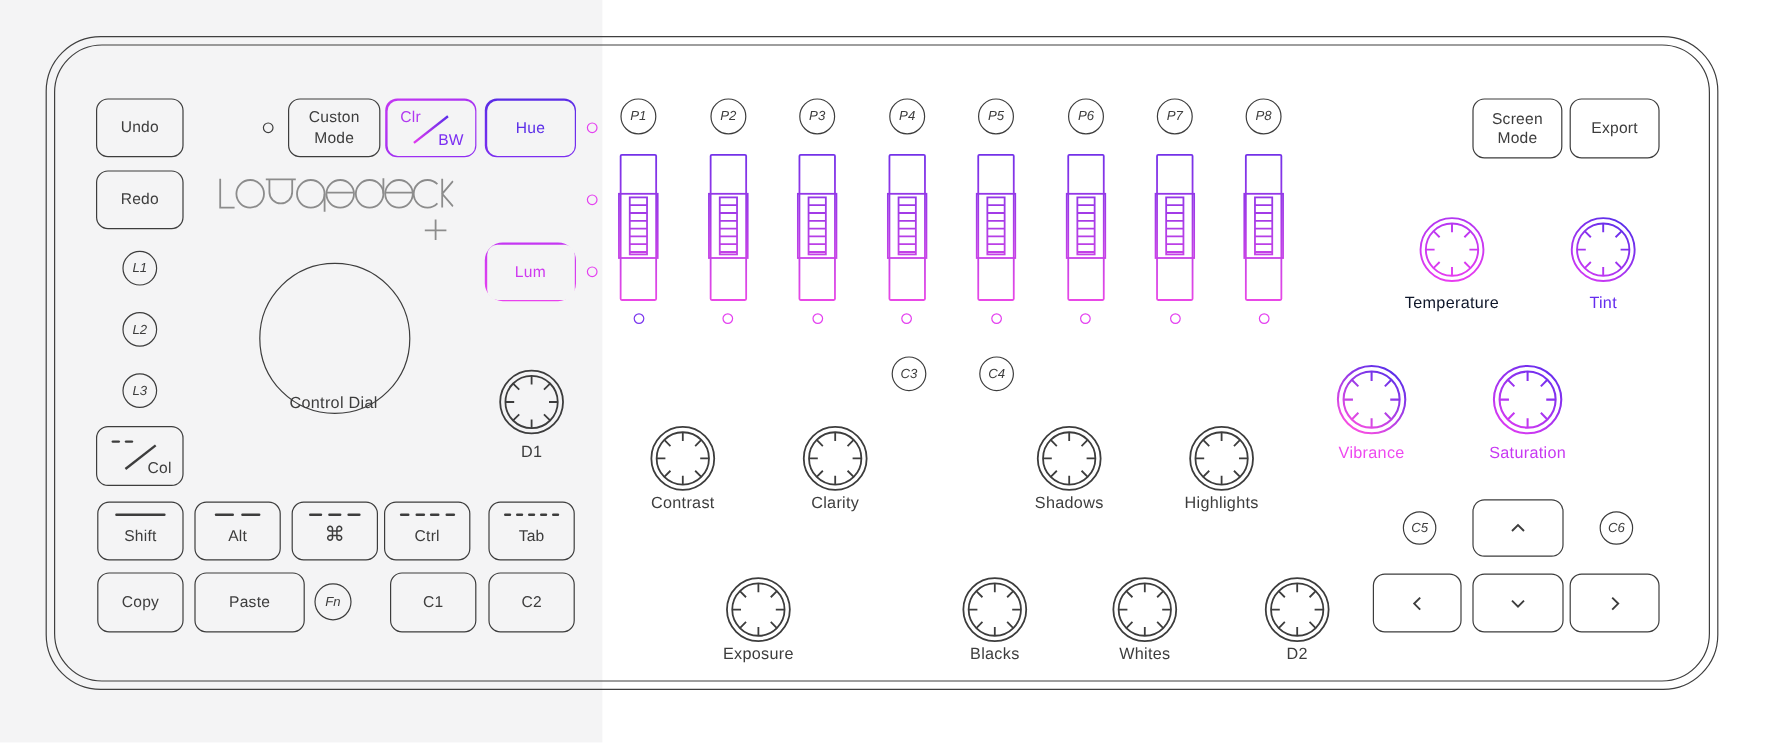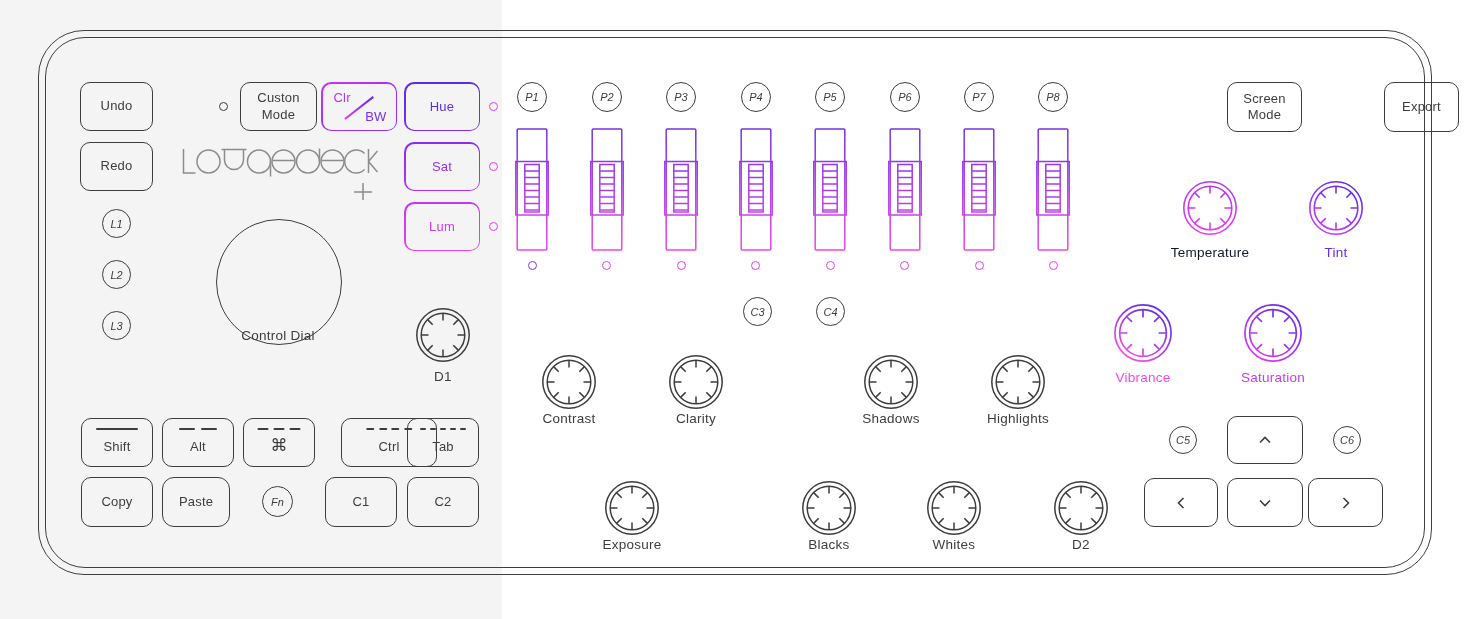--- a/index.html
+++ b/index.html
@@ -95,39 +95,44 @@
   <div class="shell outer"></div>
   <div class="shell inner"></div>
 
   <div class="btn" style="left:80px;top:82px;width:73px;height:49px;">Undo</div>
   <div class="btn" style="left:80px;top:142px;width:73px;height:49px;">Redo</div>
 
   <div class="circ" style="left:102px;top:209px;width:29px;height:29px;">L1</div>
   <div class="circ" style="left:102px;top:260px;width:29px;height:29px;">L2</div>
   <div class="circ" style="left:102px;top:311px;width:29px;height:29px;">L3</div>
 
+  <div class="btn" style="left:80px;top:355px;width:73px;height:50px;">
+    <span class="dashes" style="top:11px;left:12px;gap:4px;">
+        <i style="width:7px;"></i>
+        <i style="width:7px;"></i>
+      </span>
+    <span class="slash dark"></span>
+    <span class="pos-br">Col</span>
+  </div>
 
   <div class="led dark" style="left:219px;top:102px;"></div>
   <div class="btn" style="left:240px;top:82px;width:77px;height:49px;">Custon Mode</div>
 
   <div class="gbtn g-hue" style="left:404px;top:82px;width:76px;height:49px;">
     <span class="gbtn-in t-hue">Hue</span>
   </div>
 
   <div class="gbtn g-clrbw" style="left:321px;top:82px;width:76px;height:49px;">
     <span class="gbtn-in">
       <span class="pos-tl t-clr">Clr</span>
       <span class="slash grad"></span>
       <span class="pos-br t-bw">BW</span>
     </span>
   </div>
-  <div class="gbtn g-sat" style="left:404px;top:142px;width:76px;height:49px;">
-    <span class="gbtn-in t-sat">Sat</span>
-  </div>
-  <div class="gbtn g-lum" style="left:404px;top:202px;width:76px;height:49px;">
+  <div class="gbtn g-lum" style="left:404px;top:202px;width:76px;height:49px;border-radius:15px;">
     <span class="gbtn-in t-lum">Lum</span>
   </div>
   <div class="led" style="left:489px;top:102px;"></div>
   <div class="led" style="left:489px;top:162px;"></div>
   <div class="led" style="left:489px;top:222px;"></div>
 
   <svg style="position:absolute;left:182px;top:148px;" width="196" height="52" viewBox="0 0 196 52" role="img" aria-label="LOUPEDECK">
     <g fill="none" stroke="#8c8c8c" stroke-width="1.5">
       <path d="M1.5 1V25H13.5"></path>
       <circle cx="26.5" cy="13.5" r="11.5"></circle>
@@ -168,42 +173,42 @@
     <span class="key-label">Alt</span>
   </div>
   <div class="btn" style="left:243px;top:418px;width:72px;height:49px;font-size:17px;">
     <span class="dashes ridge" style="gap:5px;">
         <i style="width:11px;"></i>
         <i style="width:11px;"></i>
         <i style="width:11px;"></i>
       </span>
     <span class="key-label" style="padding-top:6px;">⌘</span>
   </div>
-  <div class="btn" style="left:341px;top:418px;width:96px;height:49px;">
+  <div class="btn" style="left:320px;top:418px;width:72px;height:49px;">
     <span class="dashes ridge" style="gap:4.5px;">
         <i style="width:8px;"></i>
         <i style="width:8px;"></i>
         <i style="width:8px;"></i>
         <i style="width:8px;"></i>
       </span>
     <span class="key-label">Ctrl</span>
   </div>
   <div class="btn" style="left:407px;top:418px;width:72px;height:49px;">
     <span class="dashes ridge" style="gap:4px;">
         <i style="width:6px;"></i>
         <i style="width:6px;"></i>
         <i style="width:6px;"></i>
         <i style="width:6px;"></i>
         <i style="width:6px;"></i>
       </span>
     <span class="key-label">Tab</span>
   </div>
 
   <div class="btn" style="left:81px;top:477px;width:72px;height:50px;">Copy</div>
-  <div class="btn" style="left:162px;top:477px;width:68px;height:50px;border-radius:12px;">Paste</div>
+  <div class="btn" style="left:162px;top:477px;width:92px;height:50px;">Paste</div>
   <div class="circ" style="left:262px;top:486px;width:31px;height:31px;">Fn</div>
   <div class="btn" style="left:325px;top:477px;width:72px;height:50px;">C1</div>
   <div class="btn" style="left:407px;top:477px;width:72px;height:50px;">C2</div>
 
   <div class="circ" style="left:517px;top:82px;width:30px;height:30px;">P1</div>
   <div class="circ" style="left:592px;top:82px;width:30px;height:30px;">P2</div>
   <div class="circ" style="left:666px;top:82px;width:30px;height:30px;">P3</div>
   <div class="circ" style="left:741px;top:82px;width:30px;height:30px;">P4</div>
   <div class="circ" style="left:815px;top:82px;width:30px;height:30px;">P5</div>
   <div class="circ" style="left:890px;top:82px;width:30px;height:30px;">P6</div>
@@ -275,21 +280,21 @@
     </svg>
   <svg class="knob" style="left:1053px;top:480px;" width="56" height="56">
       <use href="#knob-shape" stroke="#3d3d3d" fill="none" stroke-width="1.5"></use>
     </svg>
   <div class="lbl" style="left:577px;top:537px;width:110px;">Exposure</div>
   <div class="lbl" style="left:774px;top:537px;width:110px;">Blacks</div>
   <div class="lbl" style="left:899px;top:537px;width:110px;">Whites</div>
   <div class="lbl" style="left:1026px;top:537px;width:110px;">D2</div>
 
   <div class="btn" style="left:1227px;top:82px;width:75px;height:50px;">Screen Mode</div>
-  <div class="btn" style="left:1384px;top:82px;width:75px;height:50px;">Export</div>
+  <div class="btn" style="left:1308px;top:82px;width:75px;height:50px;">Export</div>
 
   <svg class="knob" style="left:1182px;top:180px;" width="56" height="56">
       <use href="#knob-shape" stroke="url(#g-temp)" fill="none" stroke-width="1.6"></use>
     </svg>
   <svg class="knob" style="left:1308px;top:180px;" width="56" height="56">
       <use href="#knob-shape" stroke="url(#g-tint)" fill="none" stroke-width="1.6"></use>
     </svg>
   <div class="lbl c-temp" style="left:1155px;top:245px;width:110px;">Temperature</div>
   <div class="lbl c-tint" style="left:1281px;top:245px;width:110px;">Tint</div>
 

